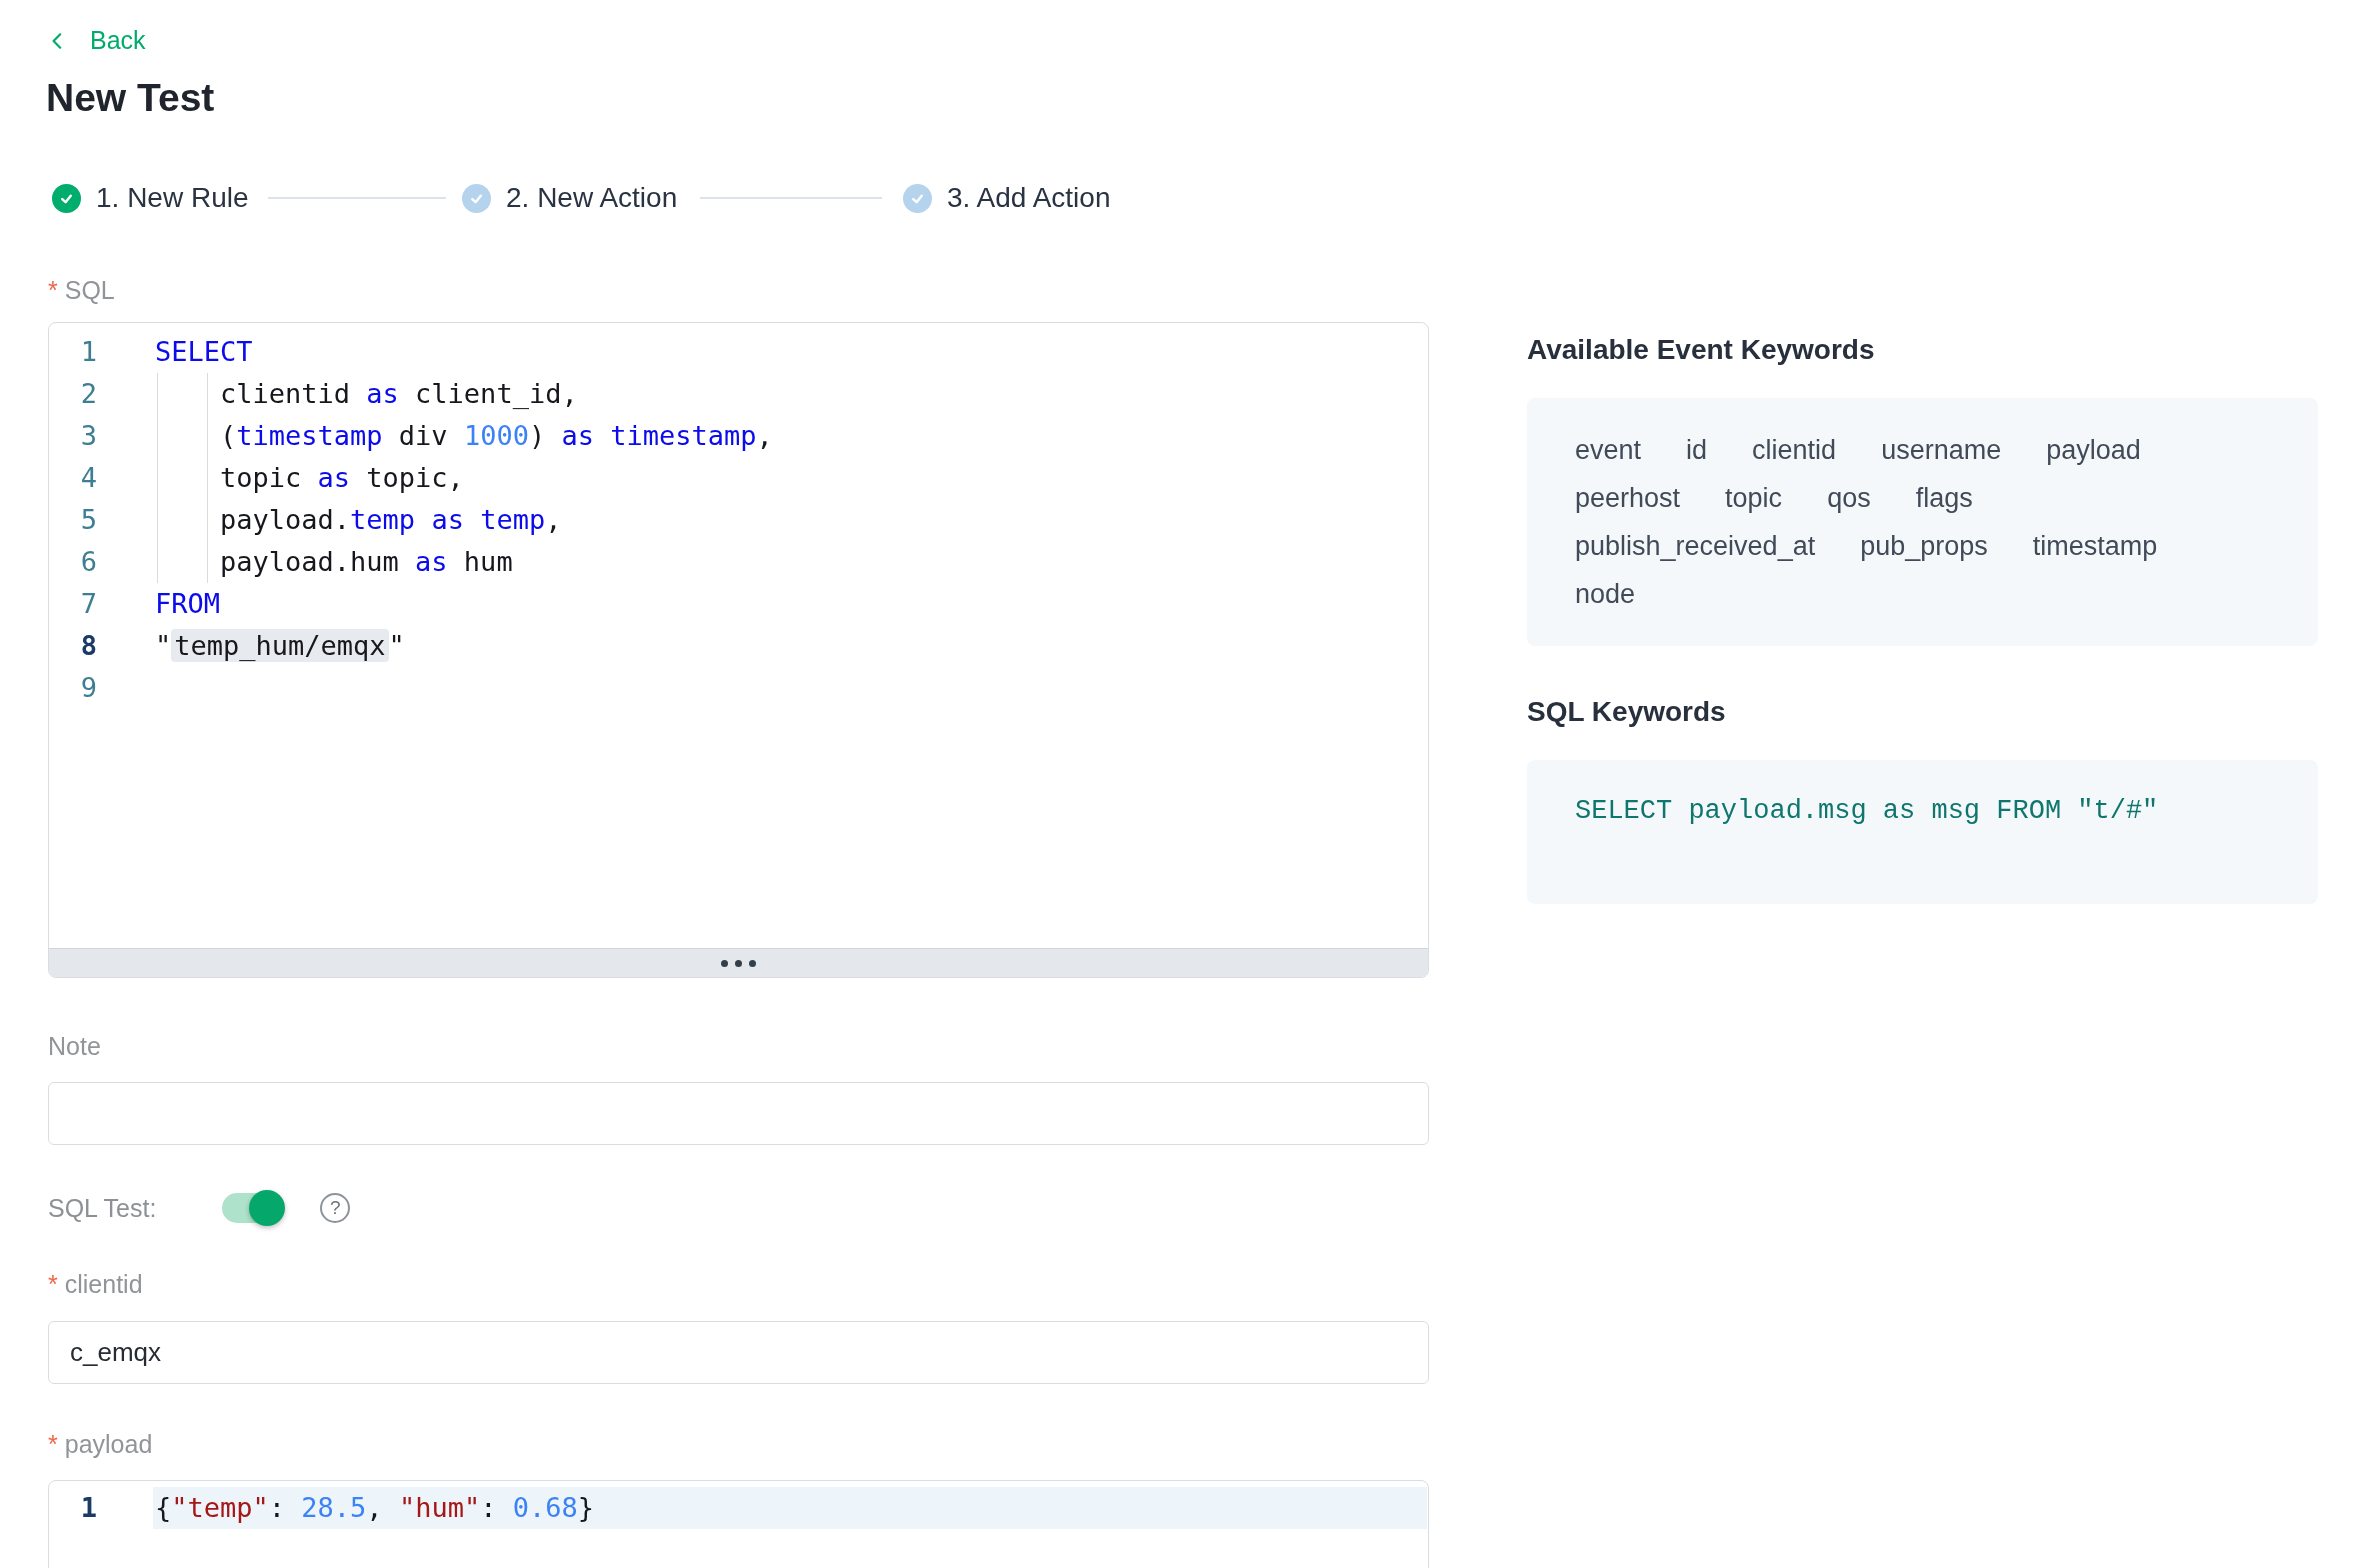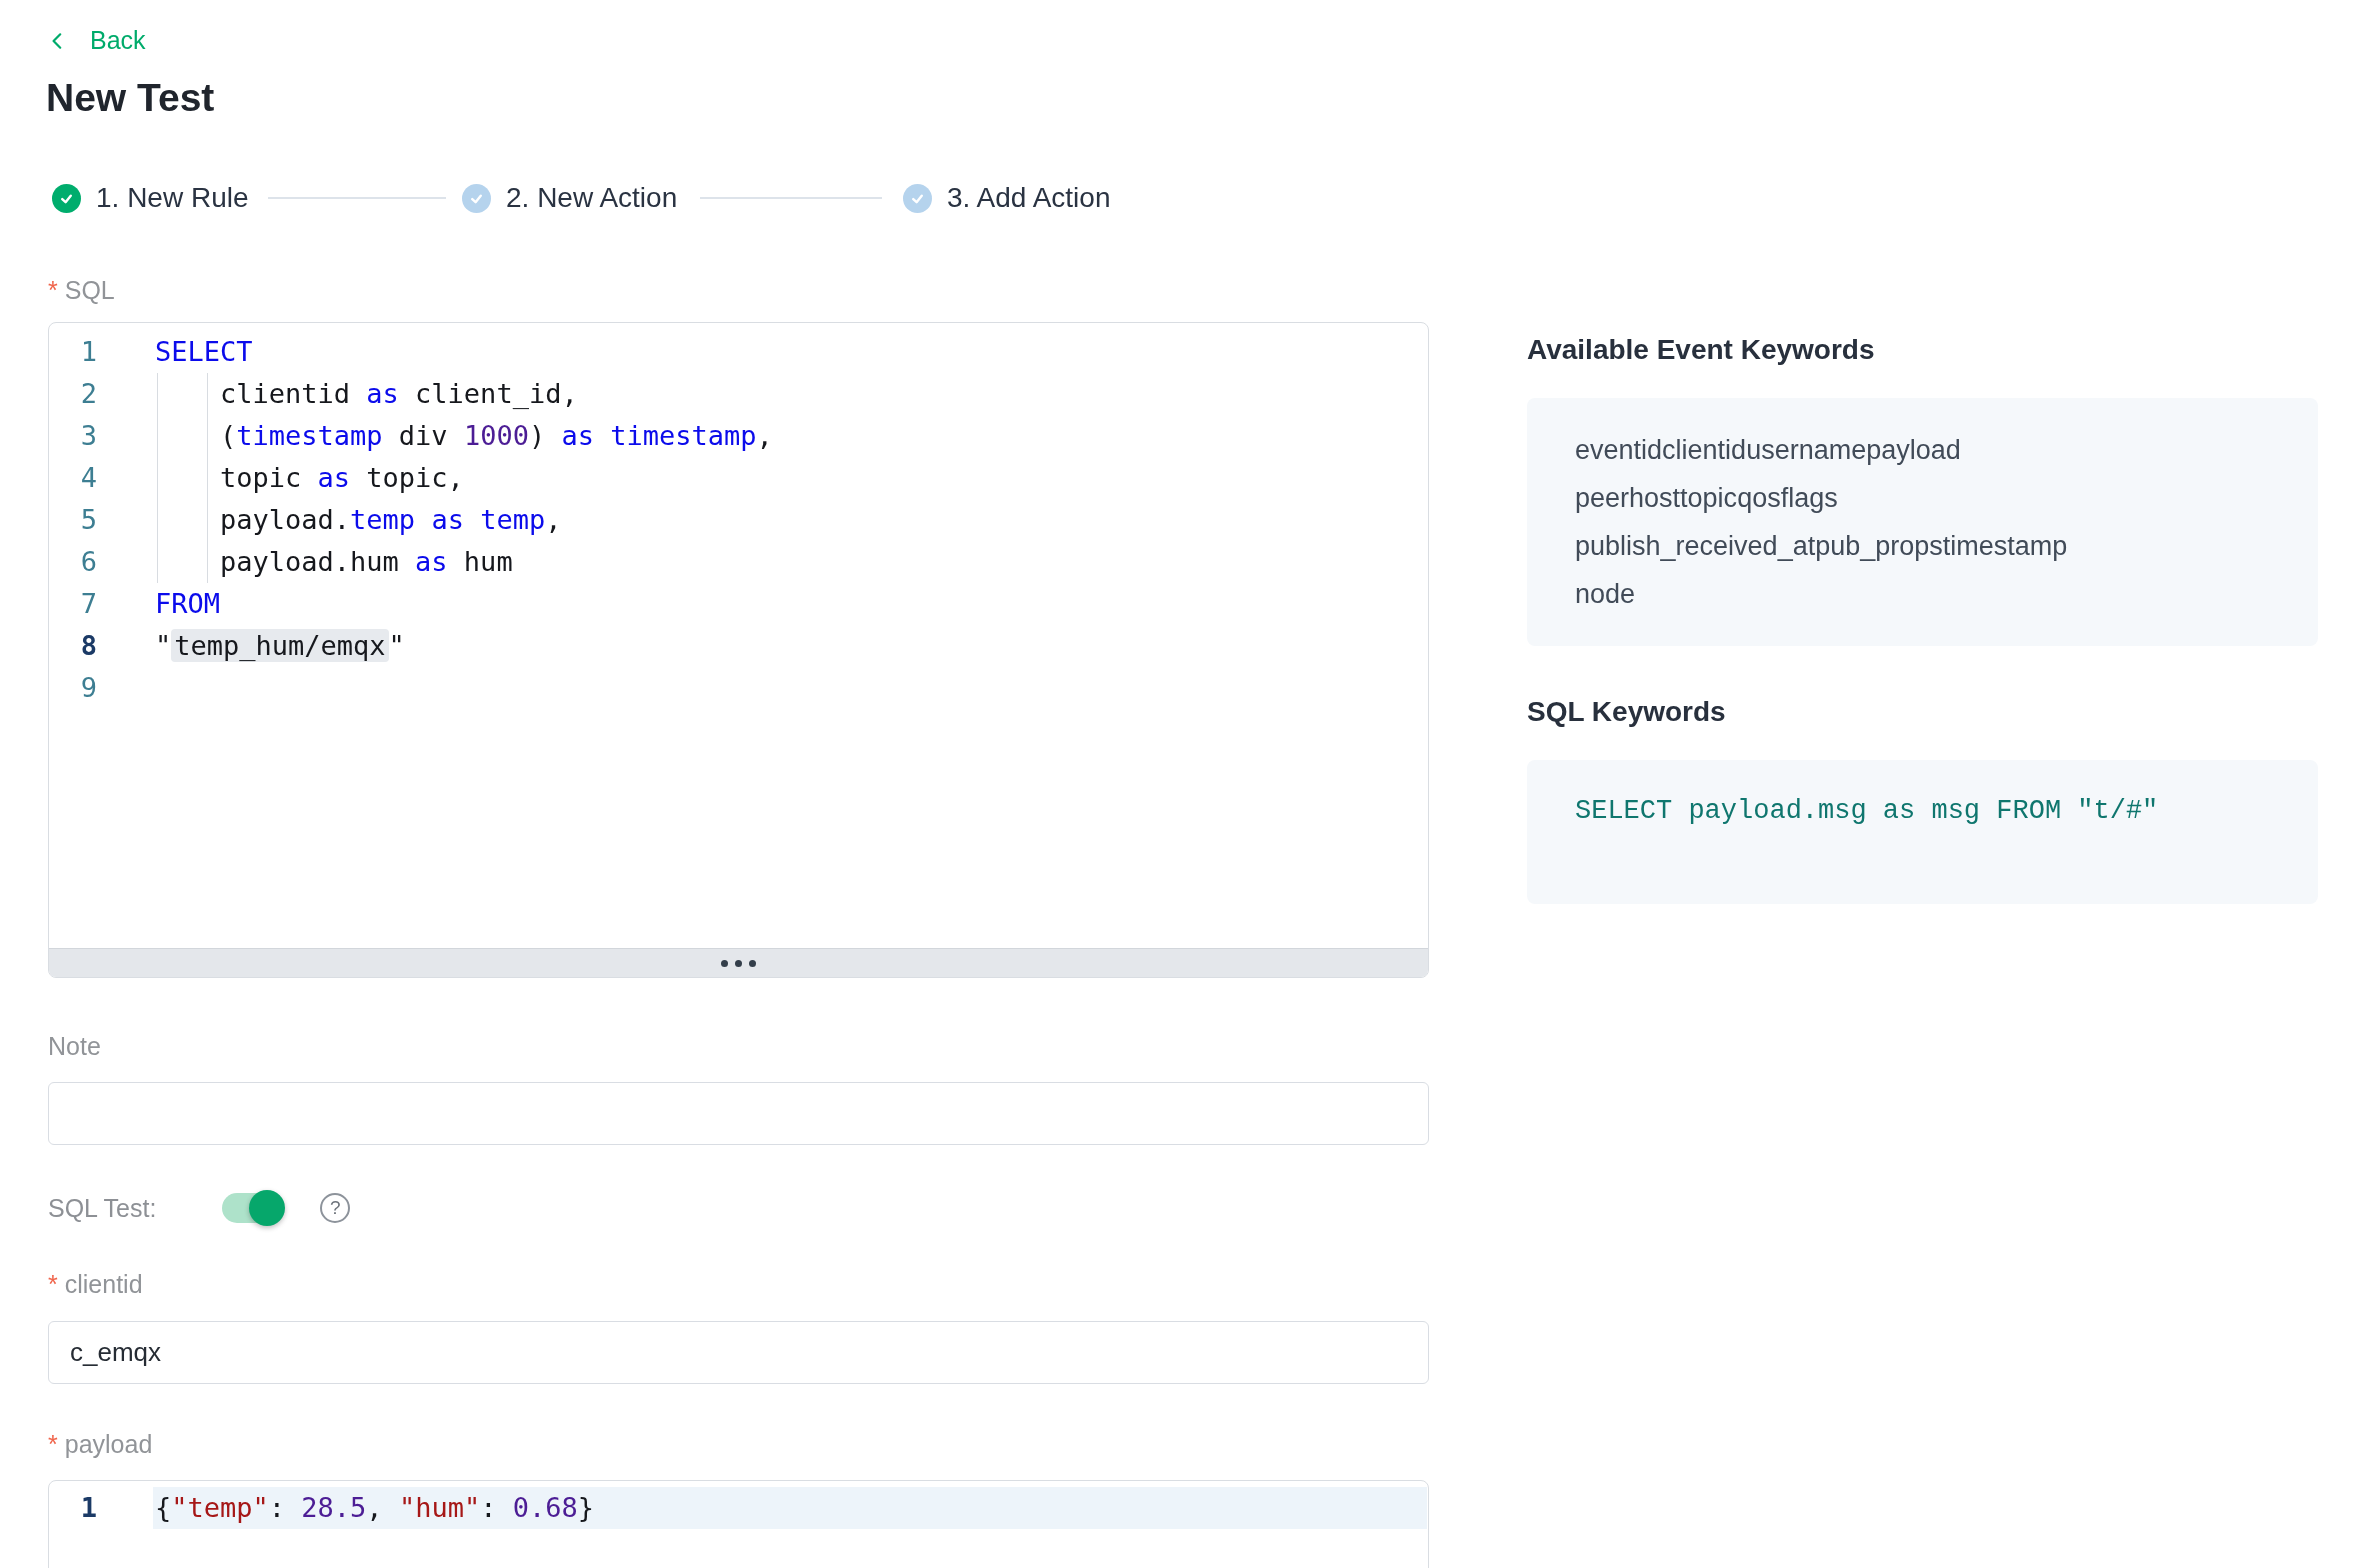--- a/index.html
+++ b/index.html
@@ -27,21 +27,21 @@
   
   .sql-editor{position:absolute;left:48px;top:322px;width:1381px;height:656px;
               border:1px solid #d9dde2;border-radius:8px;background:#fff;box-sizing:border-box;}
   .code-area{position:absolute;left:0;top:0;right:0;height:627px;overflow:hidden;cursor:text;}
   .code-line{position:absolute;left:0;right:0;height:42px;line-height:42px;
              font-family:"DejaVu Sans Mono",monospace;font-size:27px;white-space:pre;}
   .gut{position:absolute;left:0;width:48px;text-align:right;color:#3d7e92;}
   .gut.active{color:#1b3a66;font-weight:600;}
   .ctext{position:absolute;left:106px;color:#16181d;}
   .tok-kw{color:#0b0beb;}
-  .tok-num{color:#4c1d95;}
+  .tok-num{color:#3b82f6;}
   .tok-str{color:#a61717;}
   .tok-pl{color:#16181d;}
   .tok-hl{background:#e7eaee;border-radius:4px;padding:1px 3px;color:#16181d;}
   .indent-guide{position:absolute;width:1px;background:#d8dce1;top:50px;height:210px;}
   .resize-bar{position:absolute;left:0;right:0;bottom:0;height:28px;background:#e4e7eb;
               border-top:1px solid #d2d6db;border-radius:0 0 7px 7px;
               display:flex;align-items:center;justify-content:center;gap:7px;cursor:row-resize;}
   .resize-bar i{width:7px;height:7px;border-radius:50%;background:#333e4a;display:block;}
 
   
@@ -63,21 +63,21 @@
 
   
   .payload-editor{position:absolute;left:48px;top:1480px;width:1381px;height:120px;
                   border:1px solid #d9dde2;border-radius:8px 8px 0 0;background:#fff;box-sizing:border-box;}
   .payload-editor .active-line-bg{position:absolute;left:104px;right:1px;top:6px;height:42px;background:#edf4fa;}
 
   
   .side-title{position:absolute;left:1527px;font-size:28px;font-weight:600;color:#28303d;}
   .side-box{position:absolute;left:1527px;width:791px;background:#f5f8fb;border-radius:8px;box-sizing:border-box;}
   .kw-box{top:398px;height:248px;padding:28px 48px;}
-  .kw-row{display:flex;line-height:48px;}
+  .kw-row{display:flex;gap:45px;line-height:48px;}
   .kw-link{font-size:27px;color:#414b58;cursor:pointer;white-space:nowrap;}
   .ex-box{top:760px;height:144px;padding:30px 48px;}
   .ex-line{font-family:Liberation Mono, monospace;font-size:27px;line-height:42px;color:#0f766e;white-space:pre;}
 </style>
 </head>
 <body>
 
 <div class="page">
 
   <a class="back-link">

